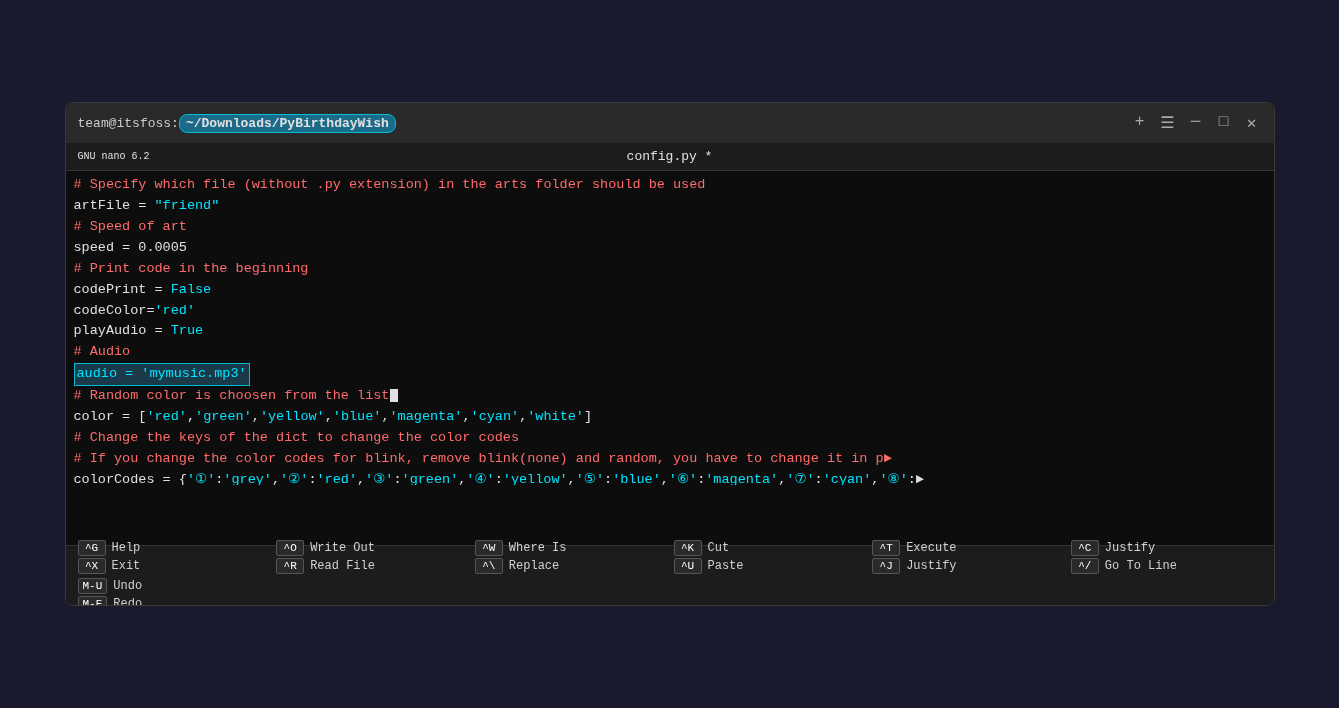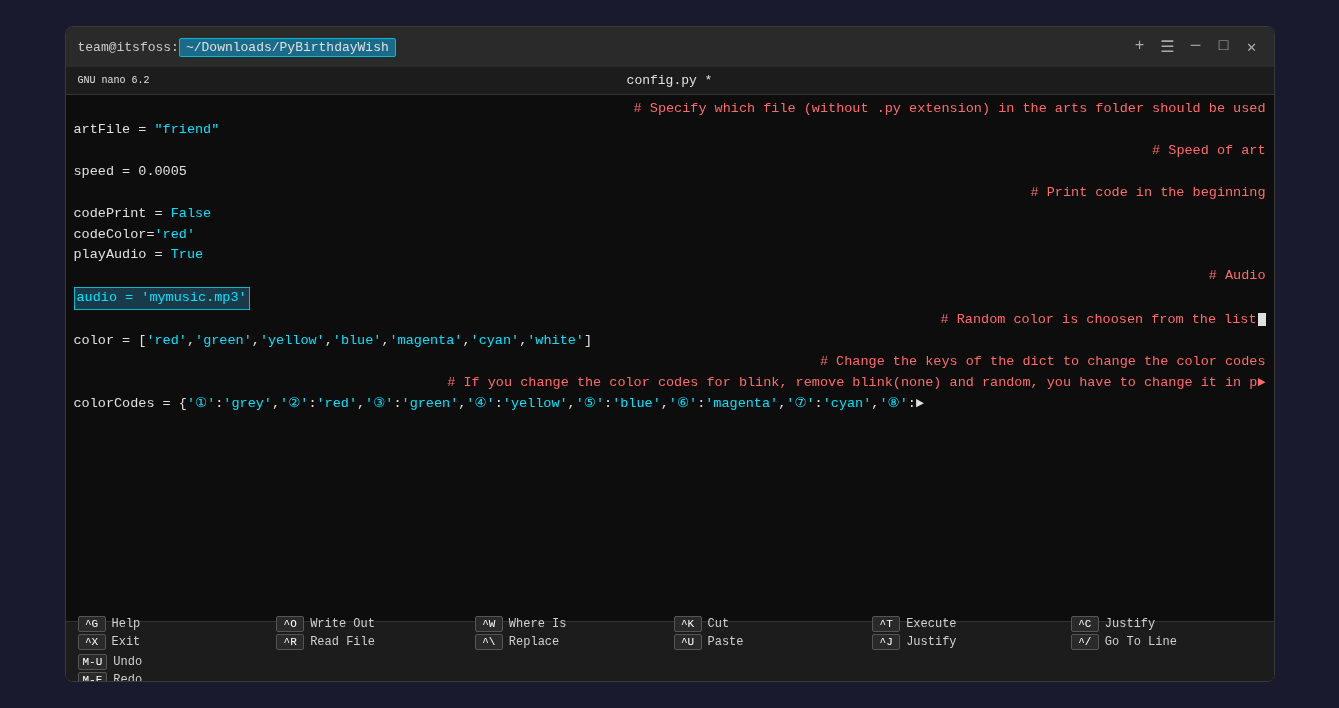--- a/index.html
+++ b/index.html
@@ -9,21 +9,21 @@
       display: flex;
       justify-content: center;
       align-items: center;
       width: 1339px;
       height: 708px;
       font-family: 'Courier New', Courier, monospace;
     }
 
     .window {
       width: 1210px;
-      height: 656px;
+      height: 504px;
       background: #0d0d0d;
       border-radius: 8px;
       border: 1px solid #3a3a3a;
       display: flex;
       flex-direction: column;
       overflow: hidden;
     }
 
     .titlebar {
       background: #2a2a2a;
@@ -31,24 +31,25 @@
       display: flex;
       align-items: center;
       justify-content: space-between;
       padding: 0 12px;
       flex-shrink: 0;
     }
 
     .titlebar-path {
       background: #1a6a8a;
       border: 1.5px solid #00bcd4;
-      border-radius: 2px;
+      border-radius: 8px;
       padding: 1px 6px;
       font-size: 13px;
       color: #e0e0e0;
+      font-weight: bold;
     }
 
     .titlebar-controls {
       display: flex;
       gap: 8px;
       margin-left: auto;
     }
 
     .titlebar-btn {
       color: #aaa;
@@ -91,21 +92,21 @@
       font-size: 13.5px;
       line-height: 1.55;
       font-family: 'Courier New', Courier, monospace;
     }
 
     .line {
       white-space: pre;
       color: #e0e0e0;
     }
 
-    .comment { color: #ff6b6b; text-align: right; }
+    .comment { color: #ff6b6b; }
     .string { color: #00e5ff; }
     .value-false { color: #00e5ff; text-align: center; }
     .value-true { color: #00e5ff; }
 
     .highlighted-line {
       display: inline-block;
       background: #1a3a4a;
       border: 1.5px solid #00bcd4;
       color: #00e5ff;
       padding: 0 2px;

